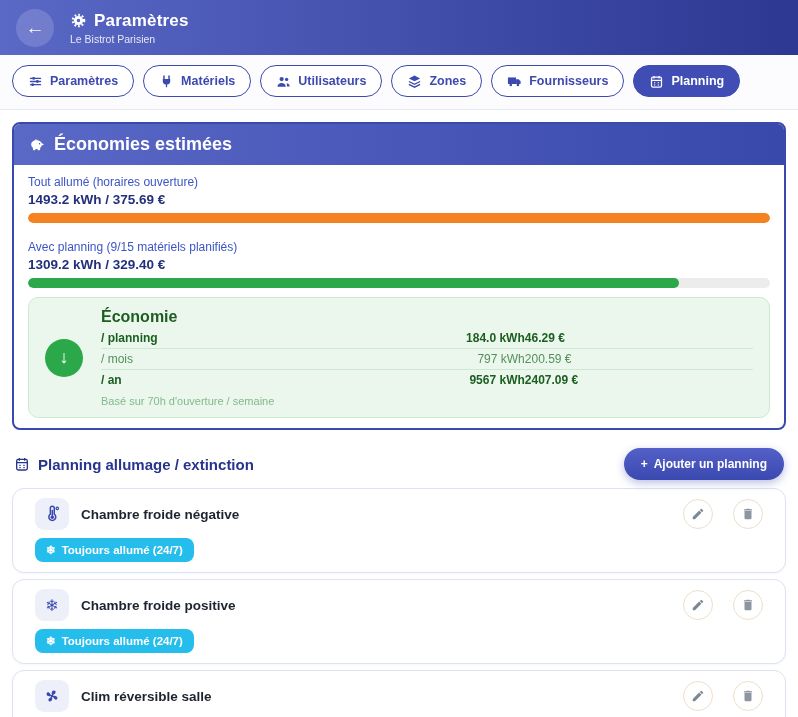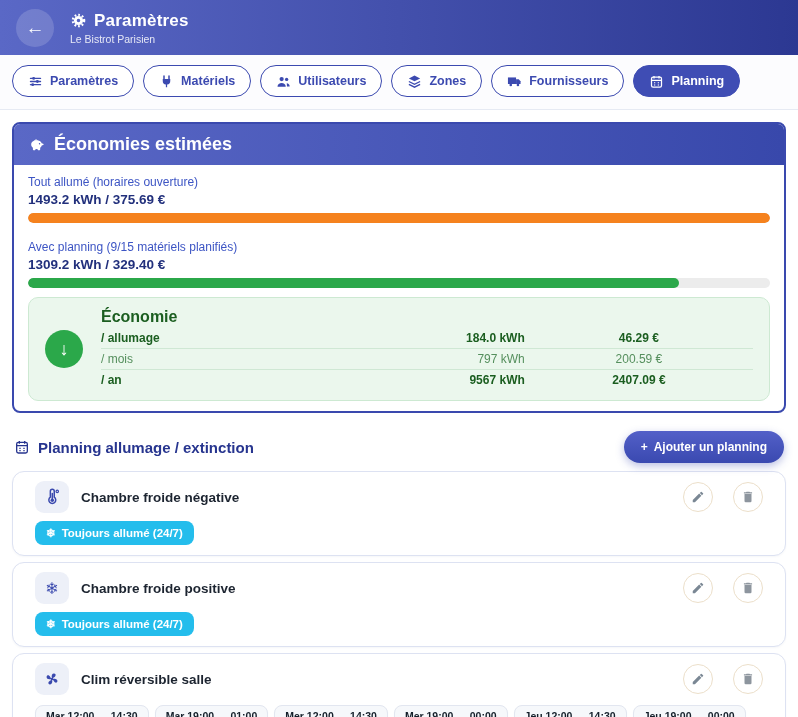--- a/index.html
+++ b/index.html
@@ -48,21 +48,21 @@
   .eco-box { margin-top:9px; background:#ebf7ed; border:1px solid #cde9d2; border-radius:10px;
     padding:10px 16px; display:flex; align-items:center; gap:18px; }
   .eco-circle { flex:0 0 38px; width:38px; height:38px; border-radius:50%; background:#2ba84a;
     color:#fff; font-size:18px; font-weight:bold; display:flex; align-items:center; justify-content:center; }
   .eco-content { flex:1; }
   .eco-title { color:#1b5e20; font-size:16px; font-weight:bold; margin-bottom:2px; }
   .eco-row { display:flex; align-items:center; line-height:14px; padding:3px 0; font-size:12px; color:#2e7d32; }
   .eco-row.sep { border-bottom:1px solid #cfe8d4; }
   .eco-period { flex:0 0 30%; }
   .eco-kwh { flex:0 0 35%; text-align:right; }
-  .eco-eur { flex:1; text-align:center; }
+  .eco-eur { flex:1; text-align:left; }
   .eco-row.bold { font-weight:bold; color:#1b5e20; }
   .eco-row.muted { color:#558f5d; }
   .eco-foot { margin-top:5px; font-size:11px; color:#84b98c; }
 
   
   .section-head { display:flex; align-items:center; justify-content:space-between; margin:18px 2px 8px;gap:24px; }
   .section-title { display:flex; align-items:center; gap:8px; color:#27358f; font-size:15px; font-weight:bold; }
   .section-title .cicon { width:16px; height:16px; display:inline-flex; color:#27358f; }
   .add-btn { background:linear-gradient(180deg,#5360c8,#3a49b0); color:#fff; border:none;
     border-radius:999px; height:32px; padding:0 17px; font-size:12px; font-weight:bold;
@@ -201,34 +201,35 @@
         <div class="bar-track">
           <div class="bar-fill green" style="width: 87.7%;"></div>
         </div>
       </div>
 
       <div class="eco-box">
         <div class="eco-circle">↓</div>
         <div class="eco-content">
           <div class="eco-title">Économie</div>
           <div class="eco-row bold sep">
-            <span class="eco-period">/ allumage</span>
+            <span class="eco-period">/ planning</span>
             <span class="eco-kwh">184.0 kWh</span>
             <span class="eco-eur">46.29 €</span>
           </div>
           <div class="eco-row muted sep">
             <span class="eco-period">/ mois</span>
             <span class="eco-kwh">797 kWh</span>
             <span class="eco-eur">200.59 €</span>
           </div>
           <div class="eco-row bold">
             <span class="eco-period">/ an</span>
             <span class="eco-kwh">9567 kWh</span>
             <span class="eco-eur">2407.09 €</span>
           </div>
+          <div class="eco-foot">Basé sur 70h d'ouverture / semaine</div>
         </div>
       </div>
 
     </div>
   </section>
 
   <div class="section-head">
     <div class="section-title">
       <span class="cicon">
         <svg viewBox="0 0 24 24" fill="none" stroke="currentColor" stroke-width="2">

